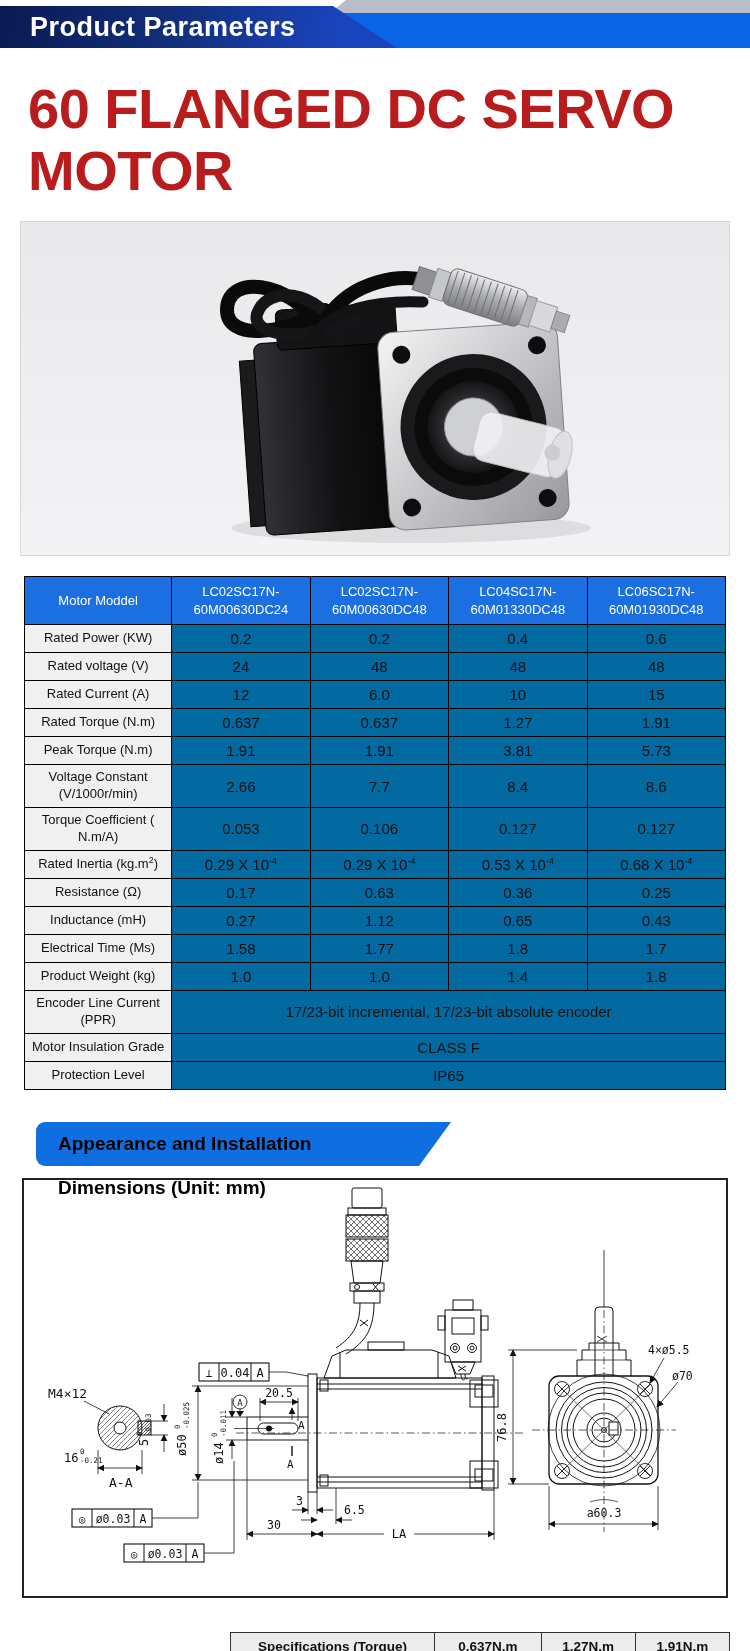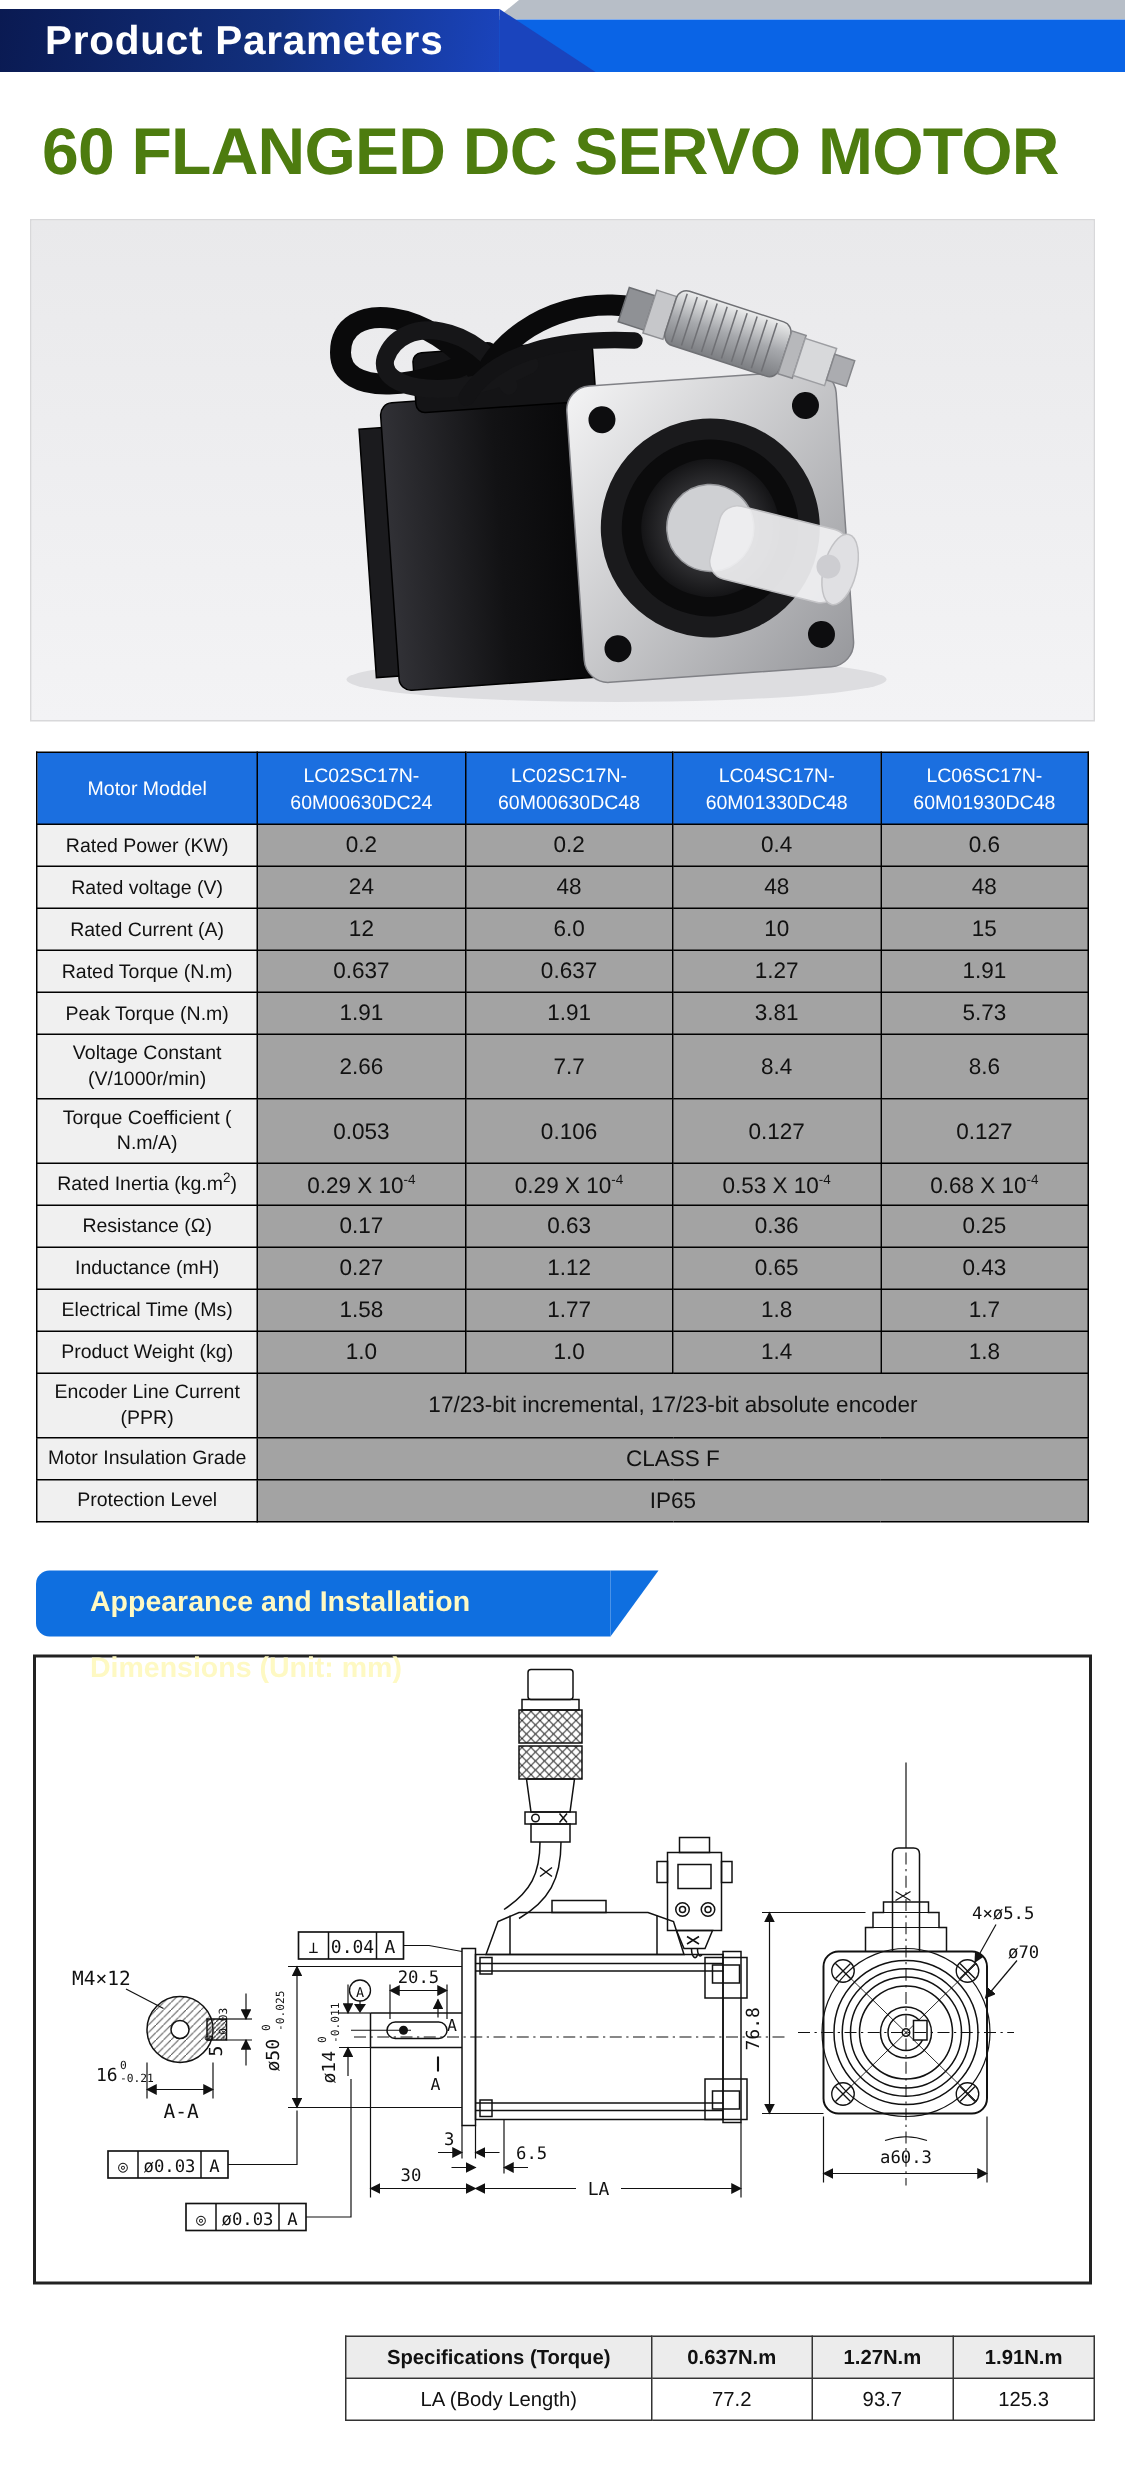--- a/index.html
+++ b/index.html
@@ -13,40 +13,40 @@
   .gray-bar{position:absolute;top:0;left:330px;right:0;height:13px;background:#b7bec7;
     clip-path:polygon(16px 0,100% 0,100% 100%,0 100%);}
   .blue-strip{position:absolute;top:13px;left:0;right:0;height:35px;background:#0a64e6;}
   .navy-banner{position:absolute;top:6px;left:0;width:333px;height:42px;
     background:linear-gradient(100deg,#0a1a52 0%,#12307e 55%,#1a44bd 100%);
     color:#fff;font-size:27px;font-weight:bold;line-height:42px;padding-left:30px;
     letter-spacing:.5px;box-sizing:border-box;}
   .navy-banner::after{content:"";position:absolute;left:100%;top:0;width:0;height:0;
     border-bottom:42px solid #1a44bd;border-right:64px solid transparent;}
   
-  .page-title{margin:46px 0 0 28px;color:#4d7c0f;font-size:44px;font-weight:bold;
+  .page-title{margin:46px 0 0 28px;color:#b91c1c;font-size:56px;font-weight:bold;
     letter-spacing:-.5px;line-height:1.1;}
   
   .photo-box{margin:20px 20px 0 20px;height:333px;border:1px solid #d8d8da;
     background:linear-gradient(#e9e9eb,#f3f3f5);}
   .photo-box svg{display:block;}
   
   table{border-collapse:collapse;}
   .spec-table{margin:20px 24px 0 24px;width:702px;table-layout:fixed;}
   .spec-table th,.spec-table td{border:1.5px solid #000;text-align:center;vertical-align:middle;}
   .spec-table thead th{background:#1b6fe0;color:#fff;font-size:13px;font-weight:normal;
     white-space:pre-line;padding:6px 2px;line-height:1.35;}
   .spec-table .rowlabel{background:#f0f0f0;font-weight:normal;font-size:13px;
     padding:4px 2px;white-space:pre-line;line-height:1.3;}
-  .spec-table td{font-size:15px;padding:4px 20px;background:#a3a3a3;height:19px;}
+  .spec-table td{font-size:15px;padding:4px 20px;background:#0369a1;height:19px;}
   .spec-table sup{font-size:9px;}
   
-  .section-banner{position:relative;margin:32px 0 0 24px;width:383px;height:44px;
-    background:#0f6fe0;border-radius:9px 0 0 9px;color:#fef9c3;font-size:19px;font-weight:bold;
-    line-height:44px;padding-left:36px;box-sizing:border-box;}
+  .section-banner{position:relative;margin:32px 0 0 36px;width:383px;height:44px;
+    background:#0f6fe0;border-radius:9px 0 0 9px;color:#000000;font-size:19px;font-weight:bold;
+    line-height:44px;padding-left:22px;box-sizing:border-box;}
   .section-banner::after{content:"";position:absolute;left:100%;top:0;width:0;height:0;
     border-top:44px solid #0f6fe0;border-right:32px solid transparent;}
   
   .drawing-box{margin:12px 22px 0 22px;height:416px;border:2px solid #222;background:#fff;}
   .drawing-box svg{display:block;}
   .cad{font-family:"DejaVu Sans Mono", monospace;fill:#111;}
   
   .len-table{margin:34px 20px 0 230px;width:500px;}
   .len-table th,.len-table td{border:1.2px solid #333;text-align:center;font-weight:normal;
     font-size:13.5px;padding:6px 2px;background:#fff;}

